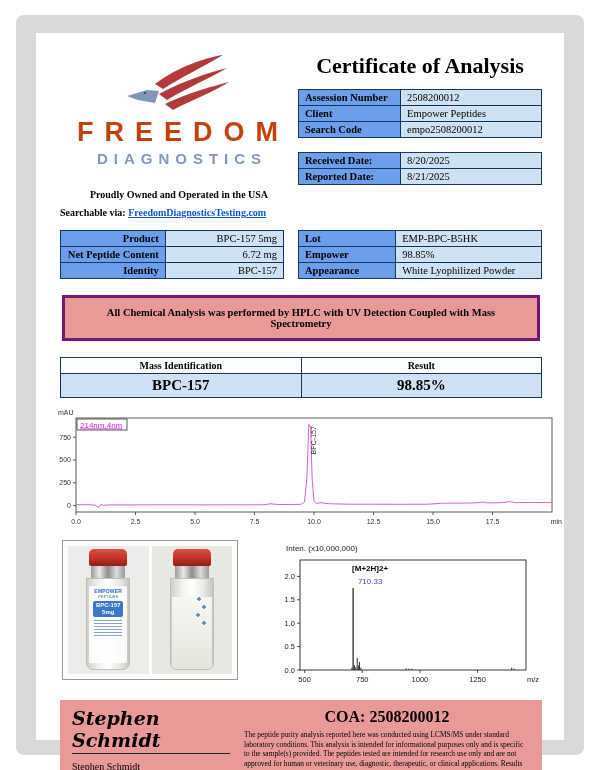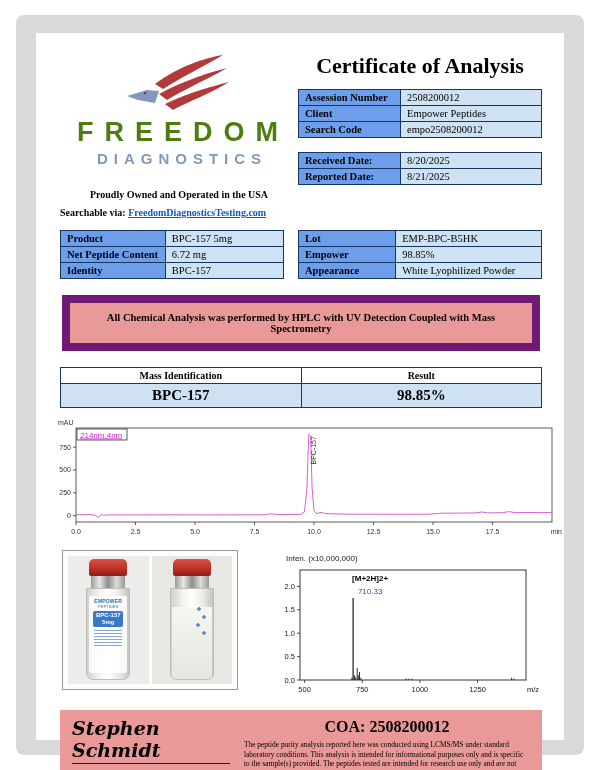--- a/index.html
+++ b/index.html
@@ -4,40 +4,40 @@
 <style>
   html,body{margin:0;padding:0;}
   body{width:600px;height:770px;background:#ffffff;font-family:"Liberation Serif",serif;position:relative;overflow:hidden;}
   .frame{position:absolute;left:16px;top:15px;width:568px;height:740px;background:#d9d9d9;border-radius:8px;}
   .sheet{position:absolute;left:36px;top:33px;width:528px;height:707px;background:#ffffff;box-sizing:border-box;padding:12px 22px 0 24px;}
 
   
   .header-grid{display:grid;grid-template-columns:238px 244px;column-gap:0;}
   .logo-col{text-align:center;padding-top:10px;}
   .eagle{display:block;margin:0 auto;}
-  .logo-word{font-family:"Liberation Sans",sans-serif;font-weight:bold;font-size:27px;letter-spacing:11px;color:#4d7c0f;margin:2px 0 0 8px;}
+  .logo-word{font-family:"Liberation Sans",sans-serif;font-weight:bold;font-size:27px;letter-spacing:11px;color:#c2410c;margin:2px 0 0 8px;}
   .logo-sub{font-family:"Liberation Sans",sans-serif;font-weight:bold;font-size:15px;letter-spacing:6px;color:#8199bd;margin:2px 0 0 6px;}
   .tagline{font-weight:bold;font-size:10px;margin-top:22px;}
   .search-line{font-size:10px;font-weight:bold;text-align:left;margin-top:7px;}
   a.link{color:#1155cc;text-decoration:underline;cursor:pointer;}
   .title{font-size:22px;font-weight:bold;text-align:center;margin:8px 0 10px 0;white-space:nowrap;}
 
   table.blue{border-collapse:collapse;width:100%;}
   table.blue td{border:1px solid #17365d;font-size:10.5px;padding:1px 6px;height:13px;}
   table.blue td.lbl{background:#6d9eeb;font-weight:bold;}
   table.blue td.val{background:#cfe2f3;font-family:Liberation Serif, serif;}
   .dates{margin-top:14px;}
 
   .tables-row{display:grid;grid-template-columns:238px 244px;margin-top:12px;}
-  .tables-row .t-left{padding-right:14px;}
+  .tables-row .t-left{padding-right:14px;text-align:right;}
   .t-left td.lbl{width:47%;}
   .t-right td.lbl{width:40%;}
   .info td.lbl{width:42%;}
 
-  .banner{margin:16px 2px 12px 2px;background:#ea9999;border:8px solid #701a75;text-align:center;font-weight:bold;font-size:10.5px;padding:9px 26px;}
+  .banner{margin:16px 2px 12px 2px;background:#ea9999;border:3px solid #701a75;text-align:center;font-weight:bold;font-size:10.5px;padding:9px 26px;}
 
   table.massid{border-collapse:collapse;width:100%;margin-top:16px;}
   table.massid td{border:1px solid #17365d;text-align:center;}
   table.massid td.h{background:#fff;font-weight:bold;font-size:10px;padding:2px;font-family:Liberation Serif, serif;}
   table.massid td.d{background:#cfe2f3;font-weight:bold;font-size:15px;padding:3px;}
 
   .chrom-wrap{margin:8px 0 0 -16px;}
   .media-row{display:flex;justify-content:space-between;align-items:flex-start;margin-top:8px;padding:0 0 0 2px;}
   .vial-box{width:176px;height:140px;border:1px solid #9a9a9a;background:#fdfdfc;box-sizing:border-box;padding:5px;display:flex;gap:3px;}
   .photo{flex:1;position:relative;display:flex;align-items:flex-end;justify-content:center;}

